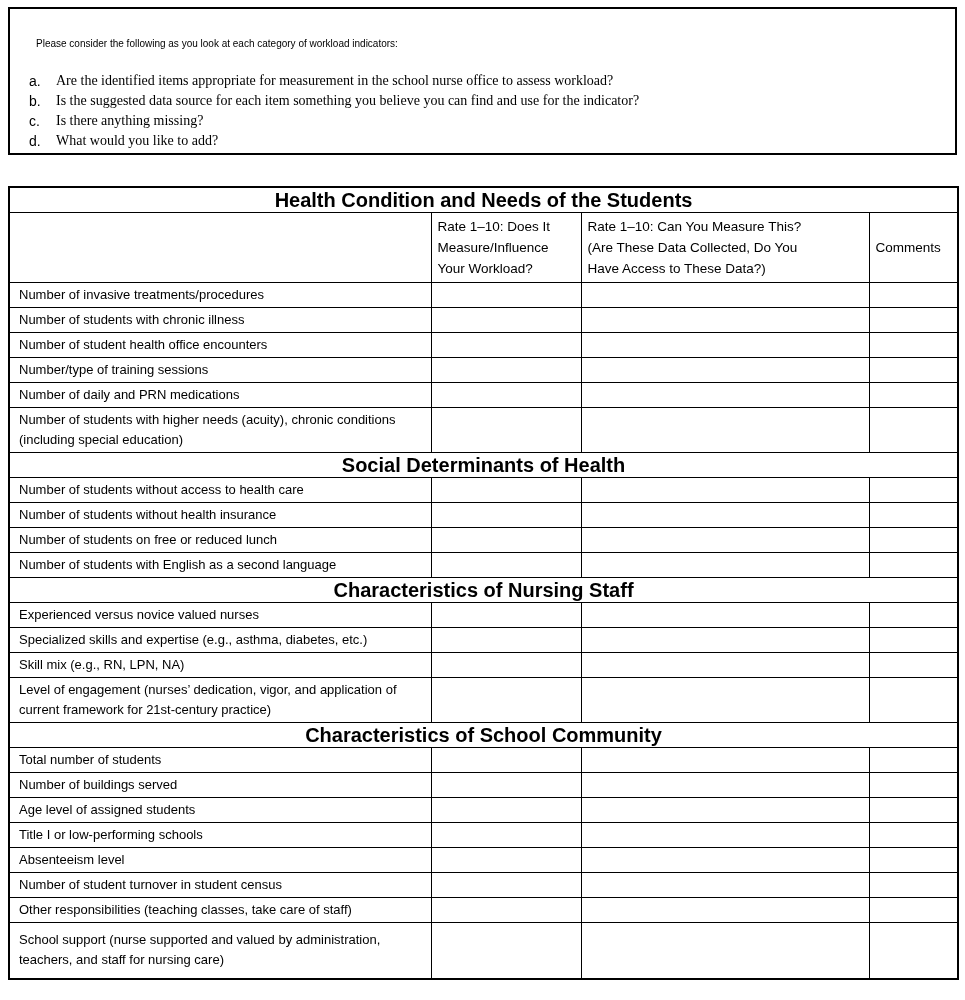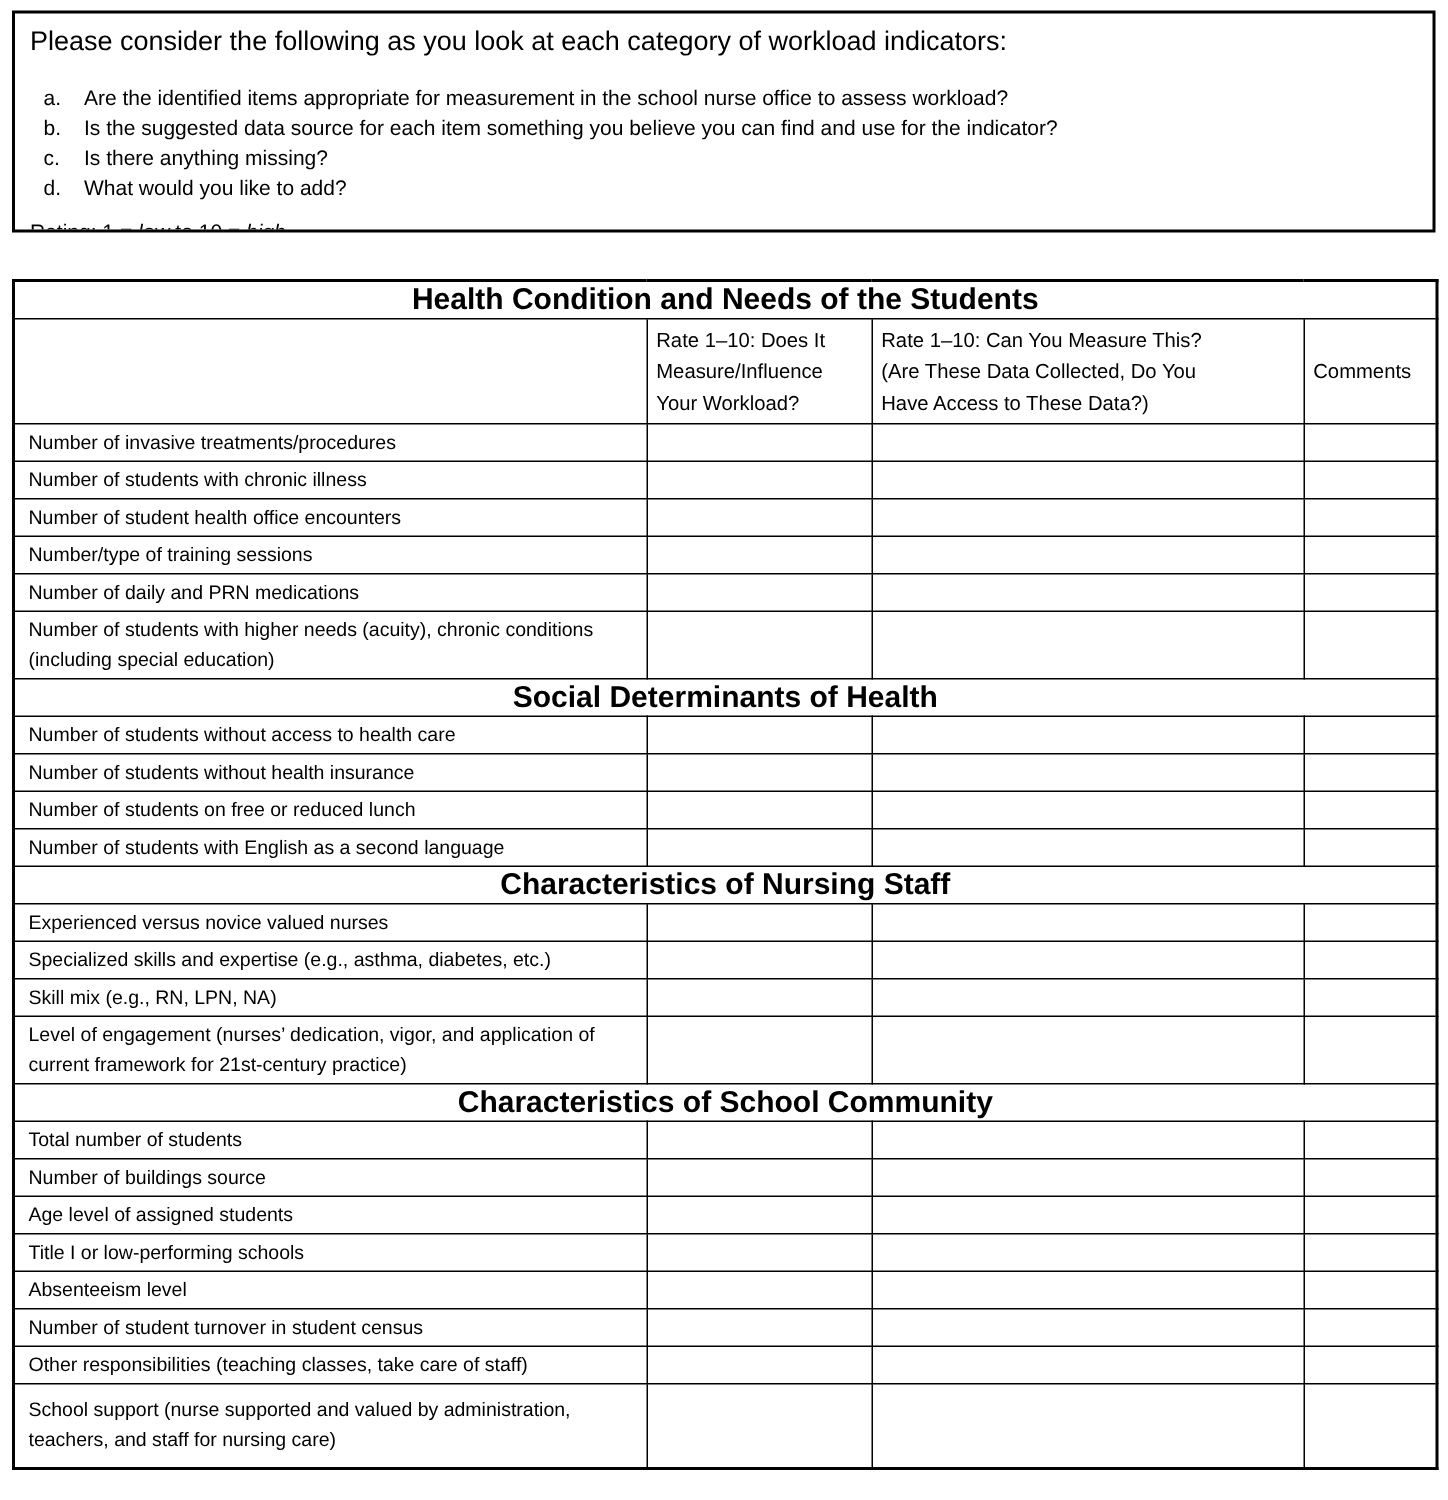--- a/index.html
+++ b/index.html
@@ -12,25 +12,25 @@
   }
   .page { padding: 7px 8px 0 8px; }
 
   
   .intro-box {
     border: 2px solid #000;
     height: 148px;
     padding: 9px 12px 6px 10px;
     overflow: hidden;
   }
-  .intro-lead { margin: 0; font-size: 18px; line-height: 19px; white-space: nowrap; }
+  .intro-lead { margin: 16px; font-size: 10px; line-height: 19px; white-space: nowrap; }
   .intro-list { margin: 18px 0 0 0; padding: 0; list-style: none; font-size: 14px; line-height: 20px; }
   .intro-item { display: flex; padding-left: 9px; }
   .intro-letter { flex: 0 0 27px; }
-  .intro-text { flex: 1; white-space: nowrap; }
+  .intro-text { flex: 1; white-space: nowrap; font-family: Liberation Serif, serif; }
   .rating-note { margin: 10px 0 0 0; font-size: 14px; line-height: 19px; }
   .rating-note .it { font-style: italic; }
 
   
   table.survey {
     border-collapse: collapse;
     table-layout: fixed;
     width: 949px;
     margin-top: 31px;
     border: 2px solid #000;
@@ -210,21 +210,21 @@
       <tr class="section-row">
         <td colspan="4">Characteristics of School Community</td>
       </tr>
       <tr class="row">
         <td class="c-item">Total number of students</td>
         <td class="c-rate1"></td>
         <td class="c-rate2"></td>
         <td class="c-com"></td>
       </tr>
       <tr class="row">
-        <td class="c-item">Number of buildings source</td>
+        <td class="c-item">Number of buildings served</td>
         <td class="c-rate1"></td>
         <td class="c-rate2"></td>
         <td class="c-com"></td>
       </tr>
       <tr class="row">
         <td class="c-item">Age level of assigned students</td>
         <td class="c-rate1"></td>
         <td class="c-rate2"></td>
         <td class="c-com"></td>
       </tr>

